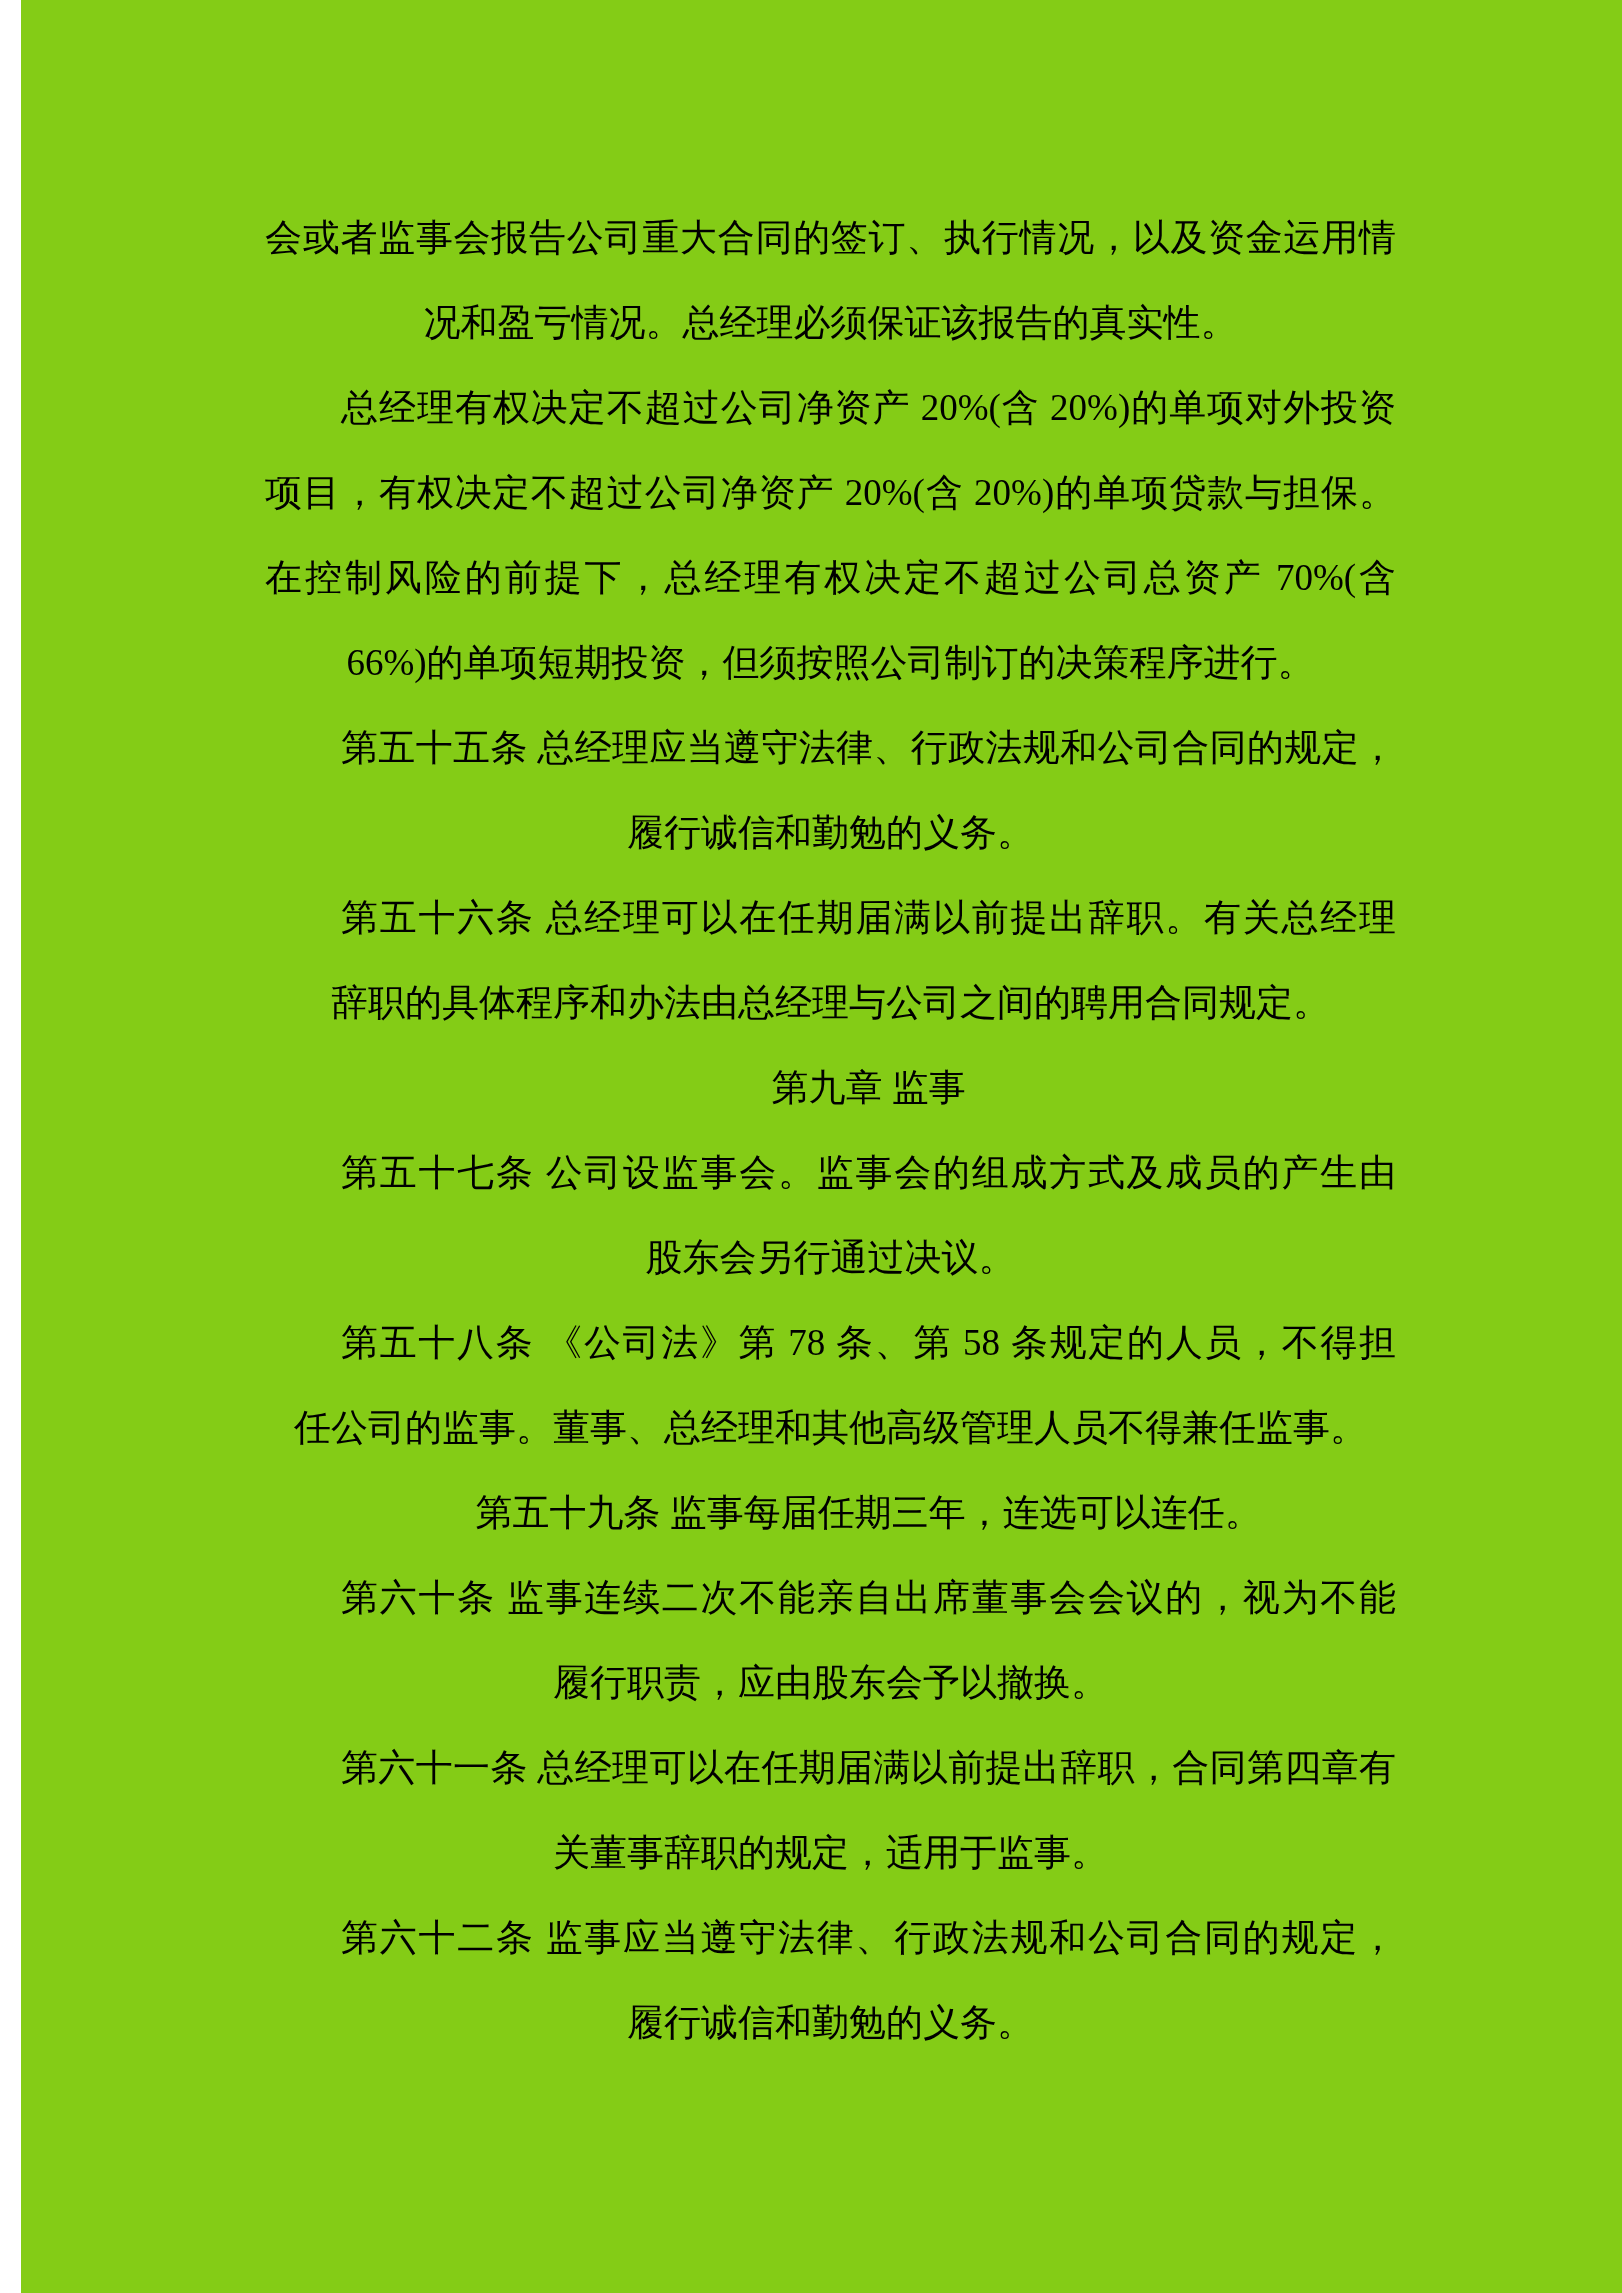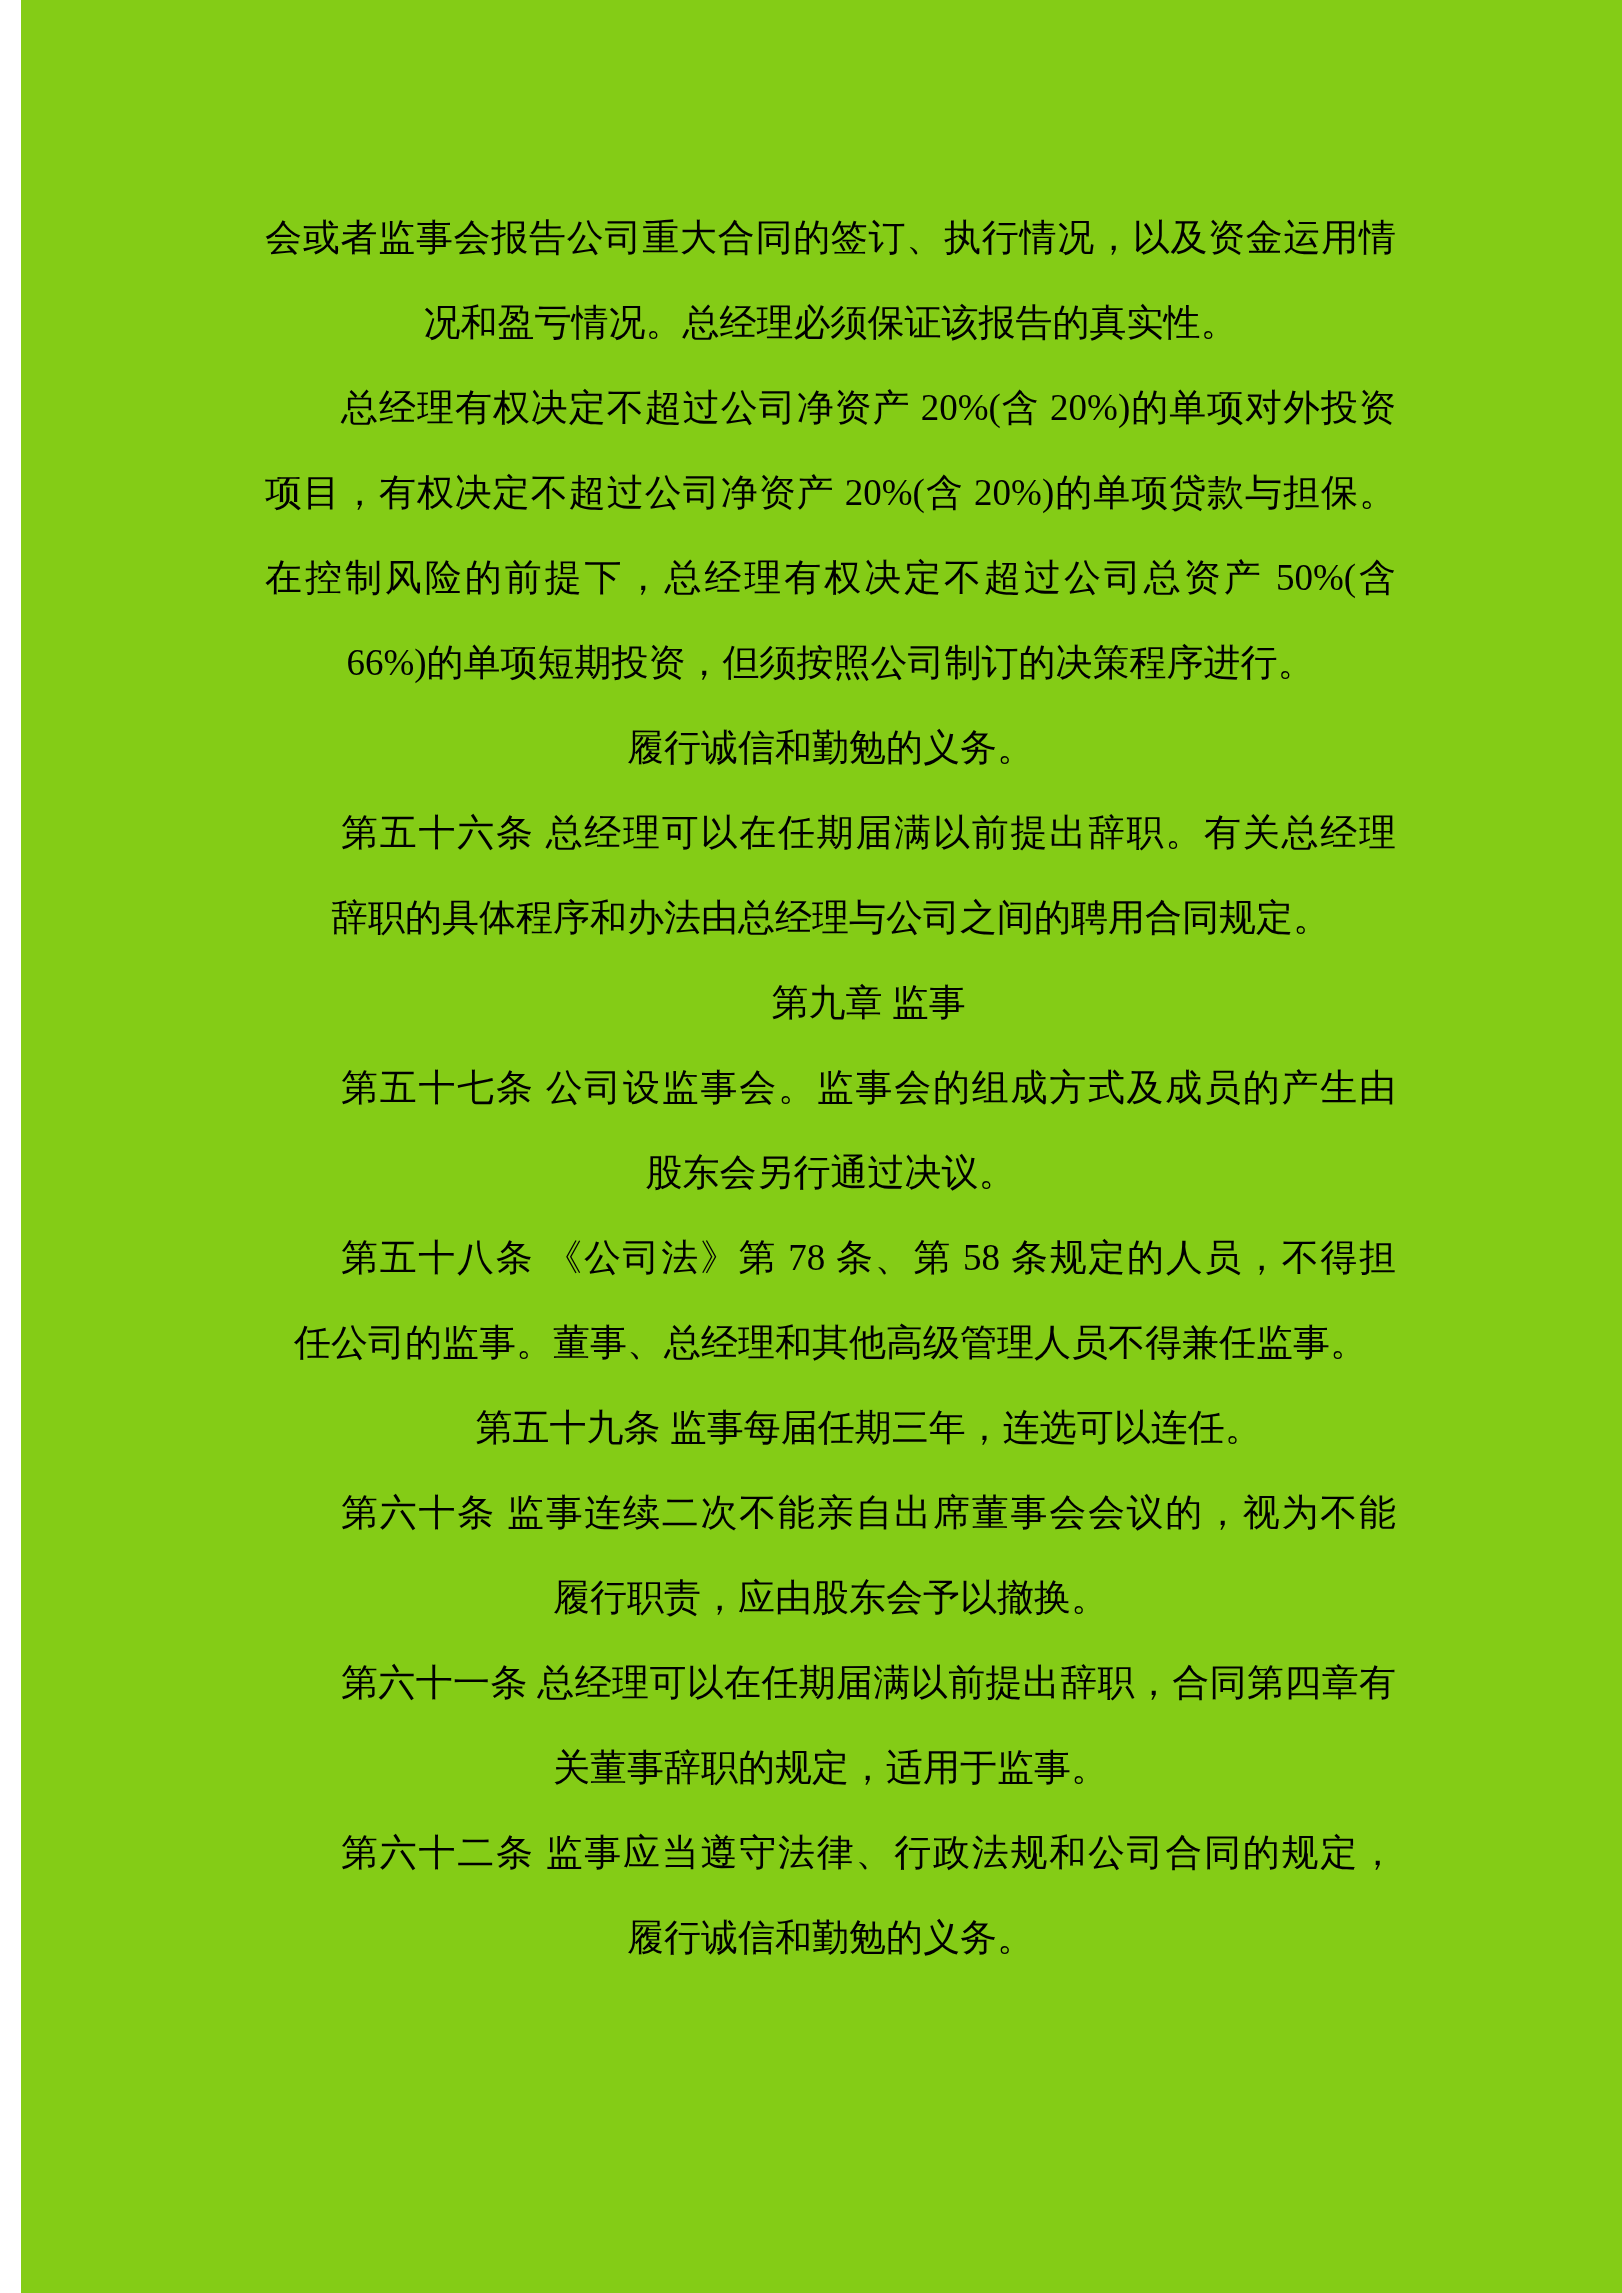--- a/index.html
+++ b/index.html
@@ -41,22 +41,23 @@
 </style>
 </head>
 <body>
 
 <div class="page">
   <div class="text-block" id="lines-container">
       <div class="line fill">会或者监事会报告公司重大合同的签订、执行情况，以及资金运用情</div>
       <div class="line">况和盈亏情况。总经理必须保证该报告的真实性。</div>
       <div class="line indent fill">总经理有权决定不超过公司净资产 20%(含 20%)的单项对外投资</div>
       <div class="line fill">项目，有权决定不超过公司净资产 20%(含 20%)的单项贷款与担保。</div>
-      <div class="line fill">在控制风险的前提下，总经理有权决定不超过公司总资产 50%(含</div>
+      <div class="line fill">在控制风险的前提下，总经理有权决定不超过公司总资产 70%(含</div>
       <div class="line">66%)的单项短期投资，但须按照公司制订的决策程序进行。</div>
+      <div class="line indent fill">第五十五条 总经理应当遵守法律、行政法规和公司合同的规定，</div>
       <div class="line">履行诚信和勤勉的义务。</div>
       <div class="line indent fill">第五十六条 总经理可以在任期届满以前提出辞职。有关总经理</div>
       <div class="line">辞职的具体程序和办法由总经理与公司之间的聘用合同规定。</div>
       <div class="line indent">第九章 监事</div>
       <div class="line indent fill">第五十七条 公司设监事会。监事会的组成方式及成员的产生由</div>
       <div class="line">股东会另行通过决议。</div>
       <div class="line indent fill">第五十八条 《公司法》第 78 条、第 58 条规定的人员，不得担</div>
       <div class="line">任公司的监事。董事、总经理和其他高级管理人员不得兼任监事。</div>
       <div class="line indent">第五十九条 监事每届任期三年，连选可以连任。</div>
       <div class="line indent fill">第六十条 监事连续二次不能亲自出席董事会会议的，视为不能</div>

